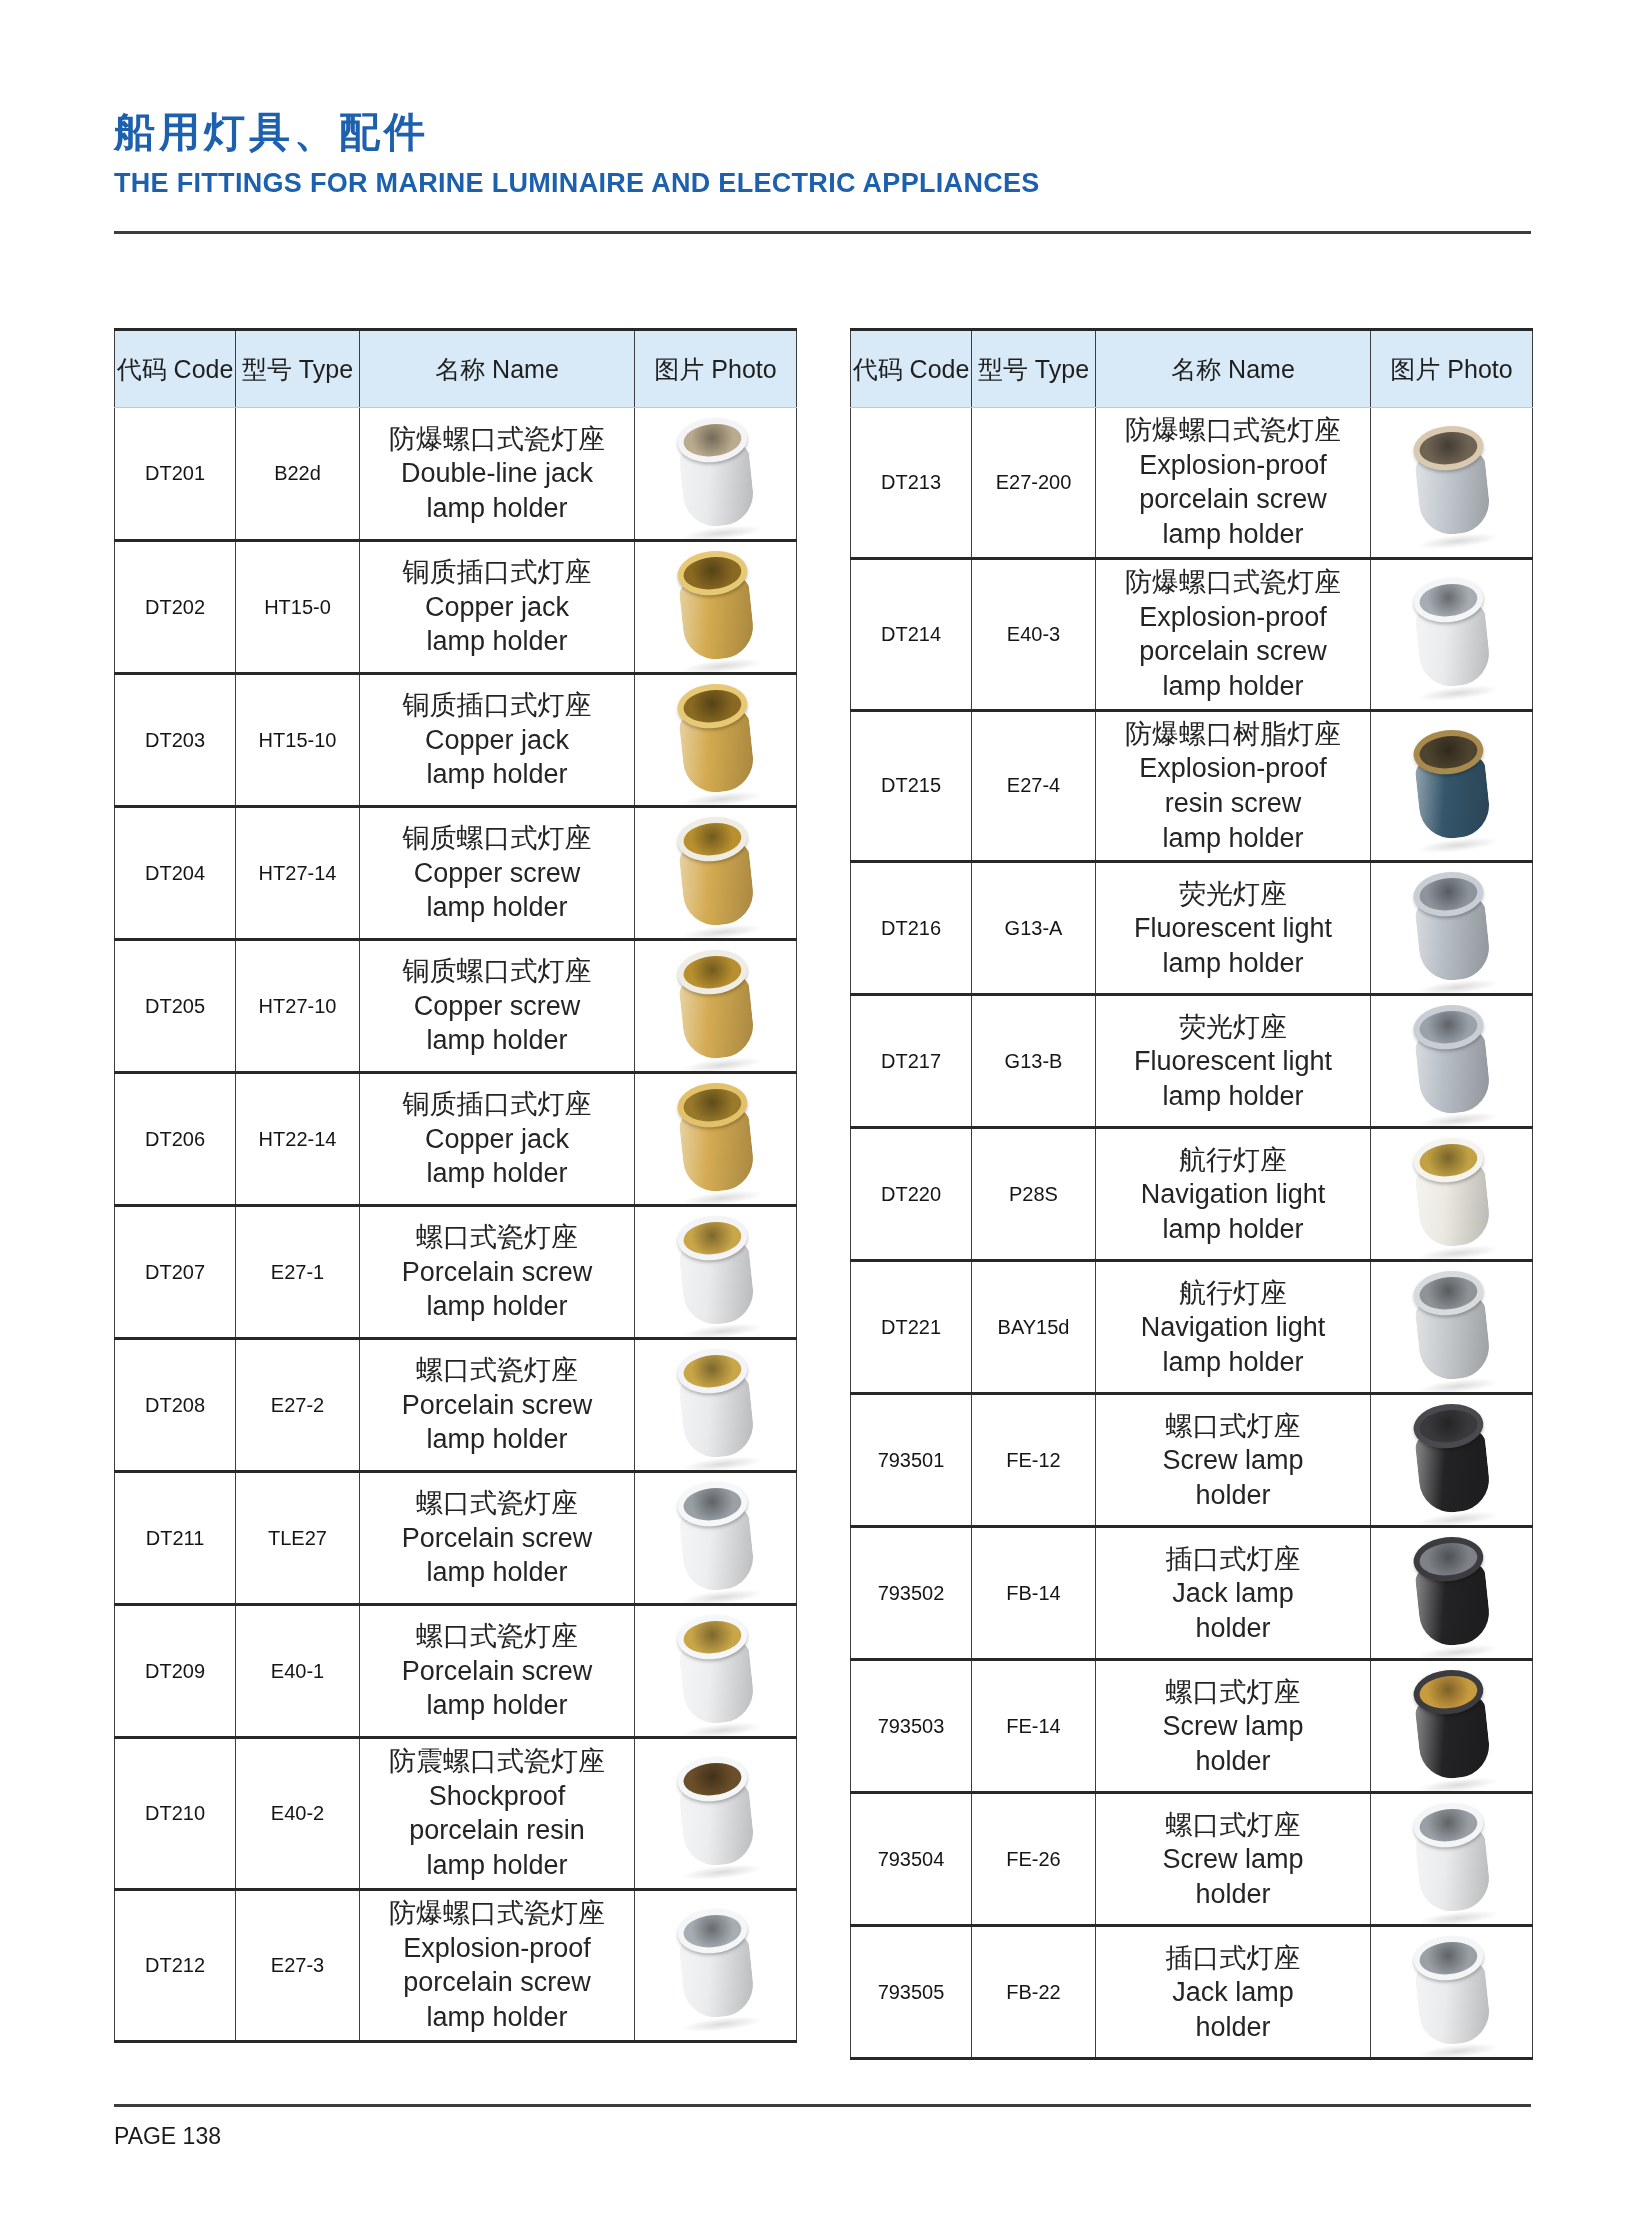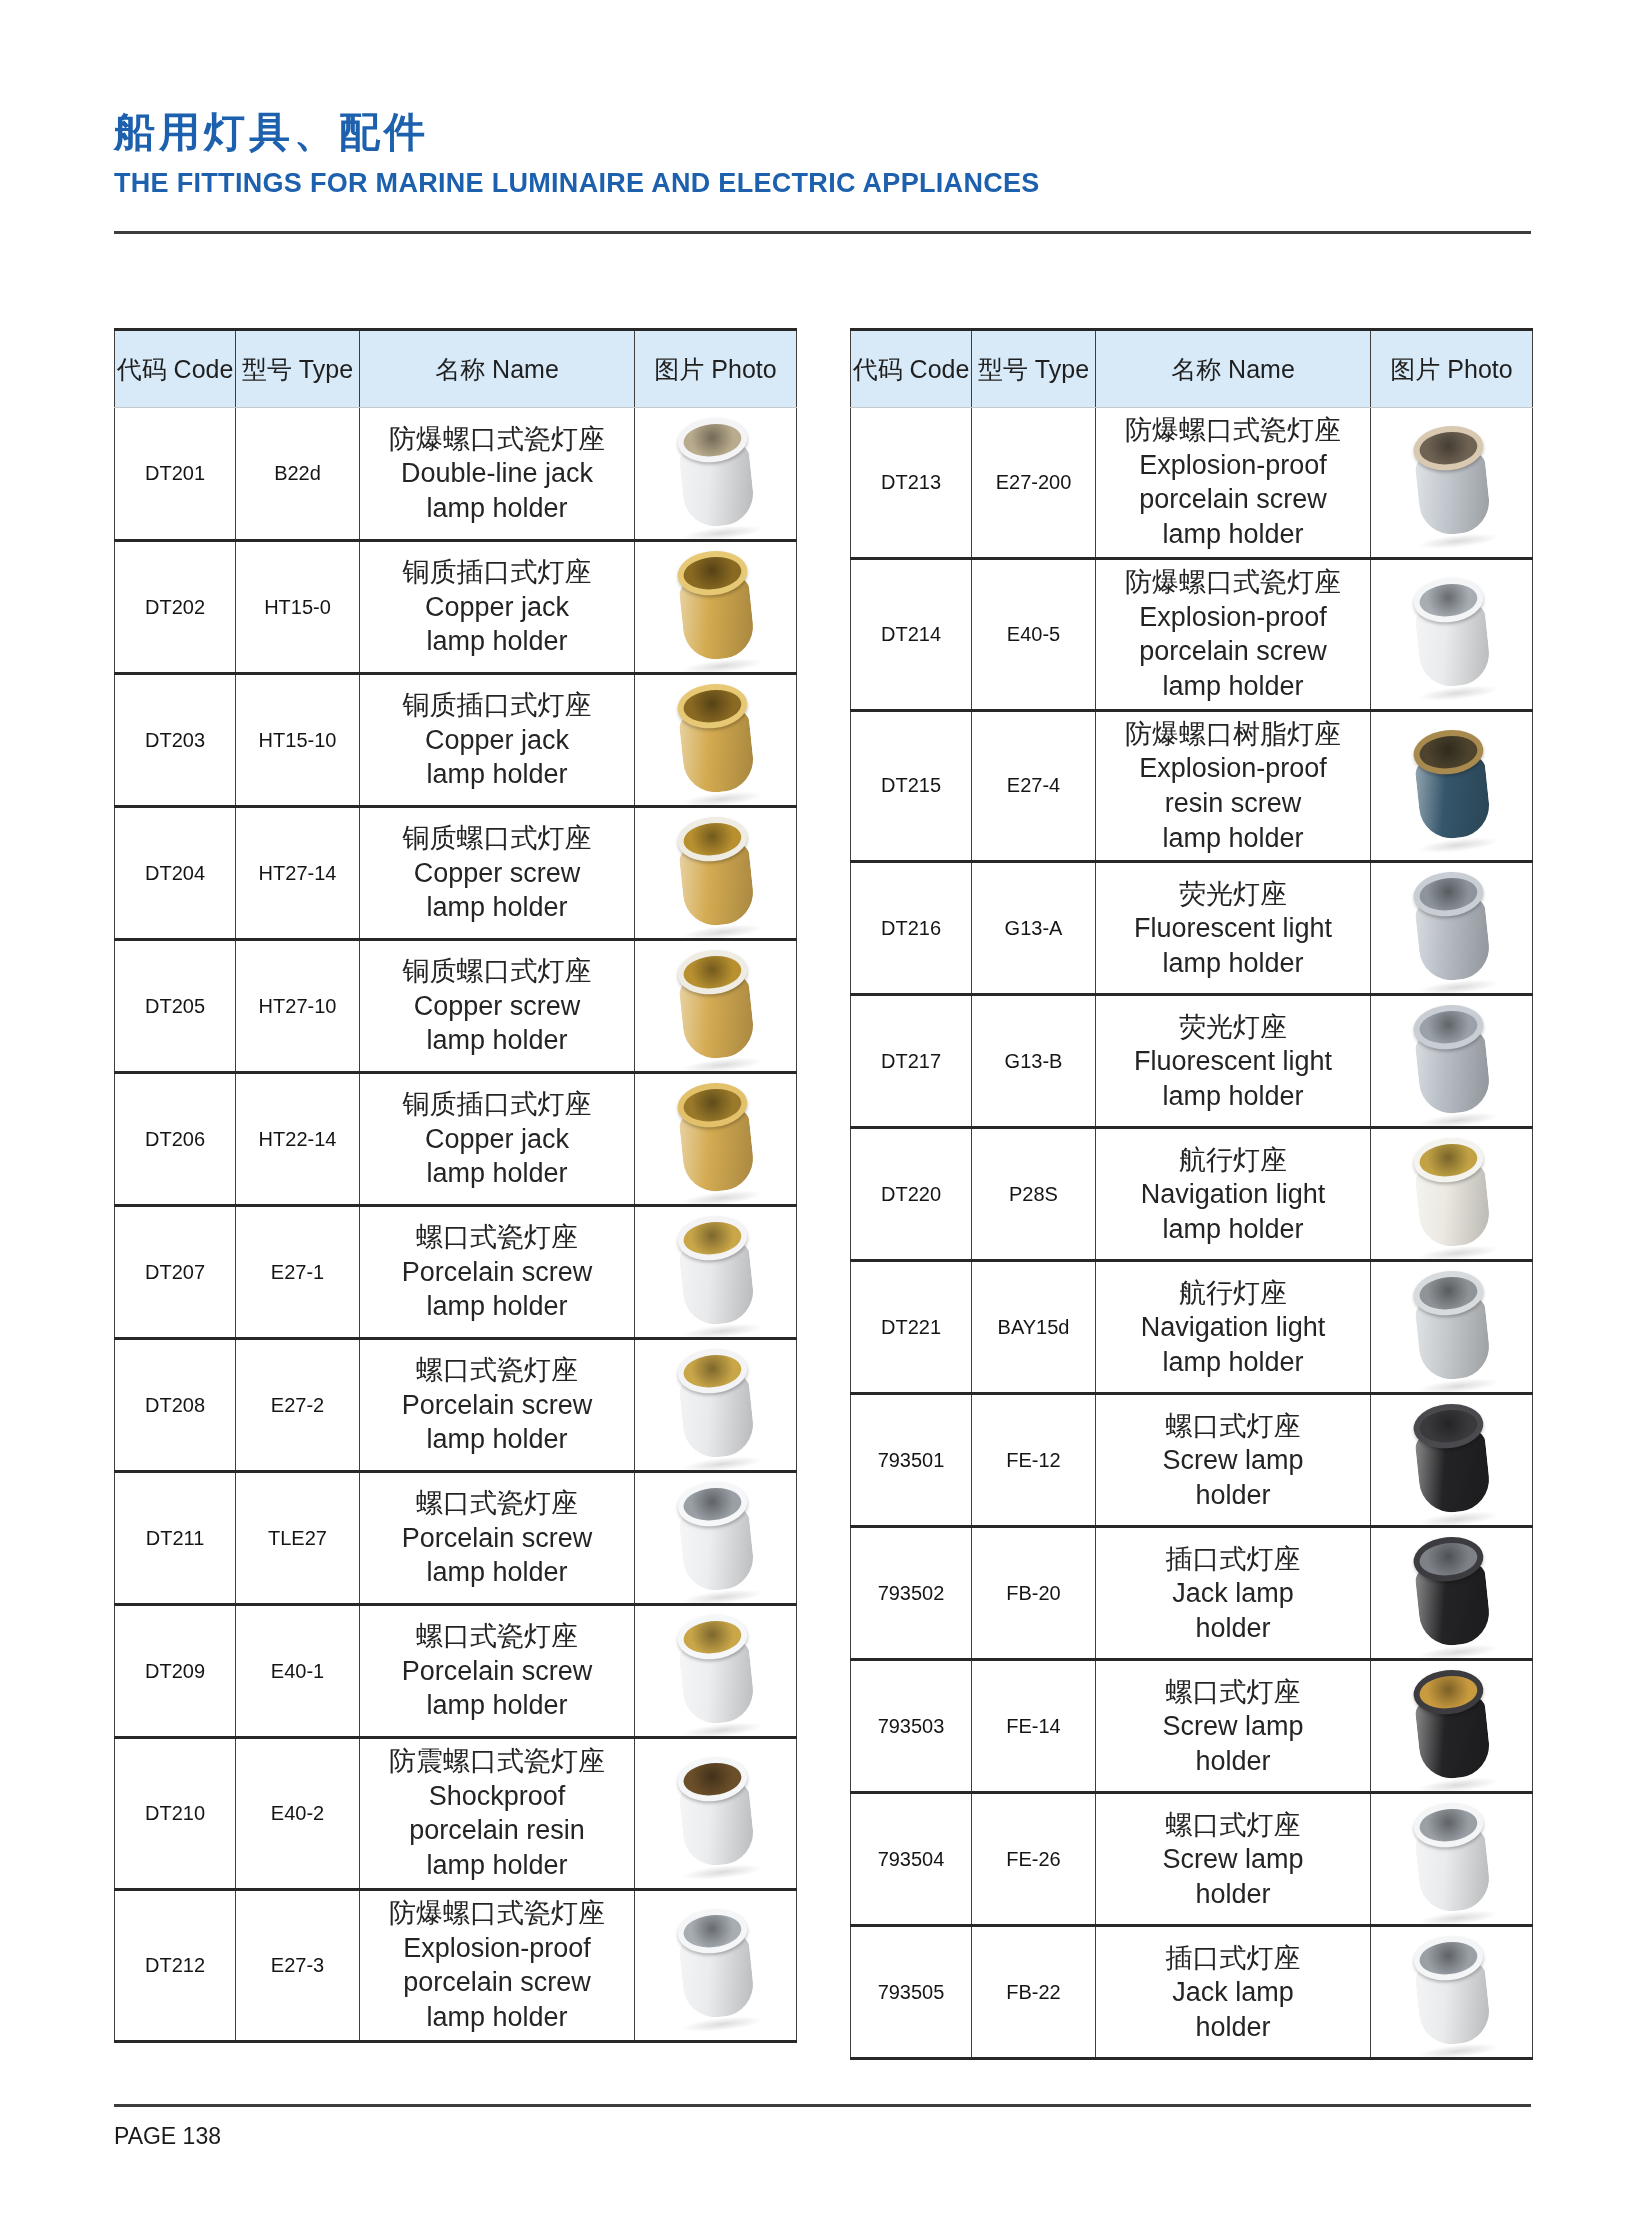--- a/index.html
+++ b/index.html
@@ -373,21 +373,21 @@
         <div class="photo-body"></div>
         <div class="photo-mouth"></div>
       </div>
     </td>
   </tr>
         <tr>
     <td class="td-code">
       <span>DT214</span>
     </td>
     <td class="td-type">
-      <span>E40-5</span>
+      <span>E40-3</span>
     </td>
     <td class="td-name">
       <div class="name-cn">防爆螺口式瓷灯座</div>
       <div class="name-en">Explosion-proof
 porcelain screw
 lamp holder</div>
     </td>
     <td class="td-photo">
       <div class="photo" style="--body: #e9ebed; --mouth: #a7adb3; --rim: #f4f5f6;">
         <div class="photo-body"></div>
@@ -508,21 +508,21 @@
         <div class="photo-body"></div>
         <div class="photo-mouth"></div>
       </div>
     </td>
   </tr>
         <tr>
     <td class="td-code">
       <span>793502</span>
     </td>
     <td class="td-type">
-      <span>FB-20</span>
+      <span>FB-14</span>
     </td>
     <td class="td-name">
       <div class="name-cn">插口式灯座</div>
       <div class="name-en">Jack lamp
 holder</div>
     </td>
     <td class="td-photo">
       <div class="photo" style="--body: #232325; --mouth: #7e8288; --rim: #3c3c40;">
         <div class="photo-body"></div>
         <div class="photo-mouth"></div>

